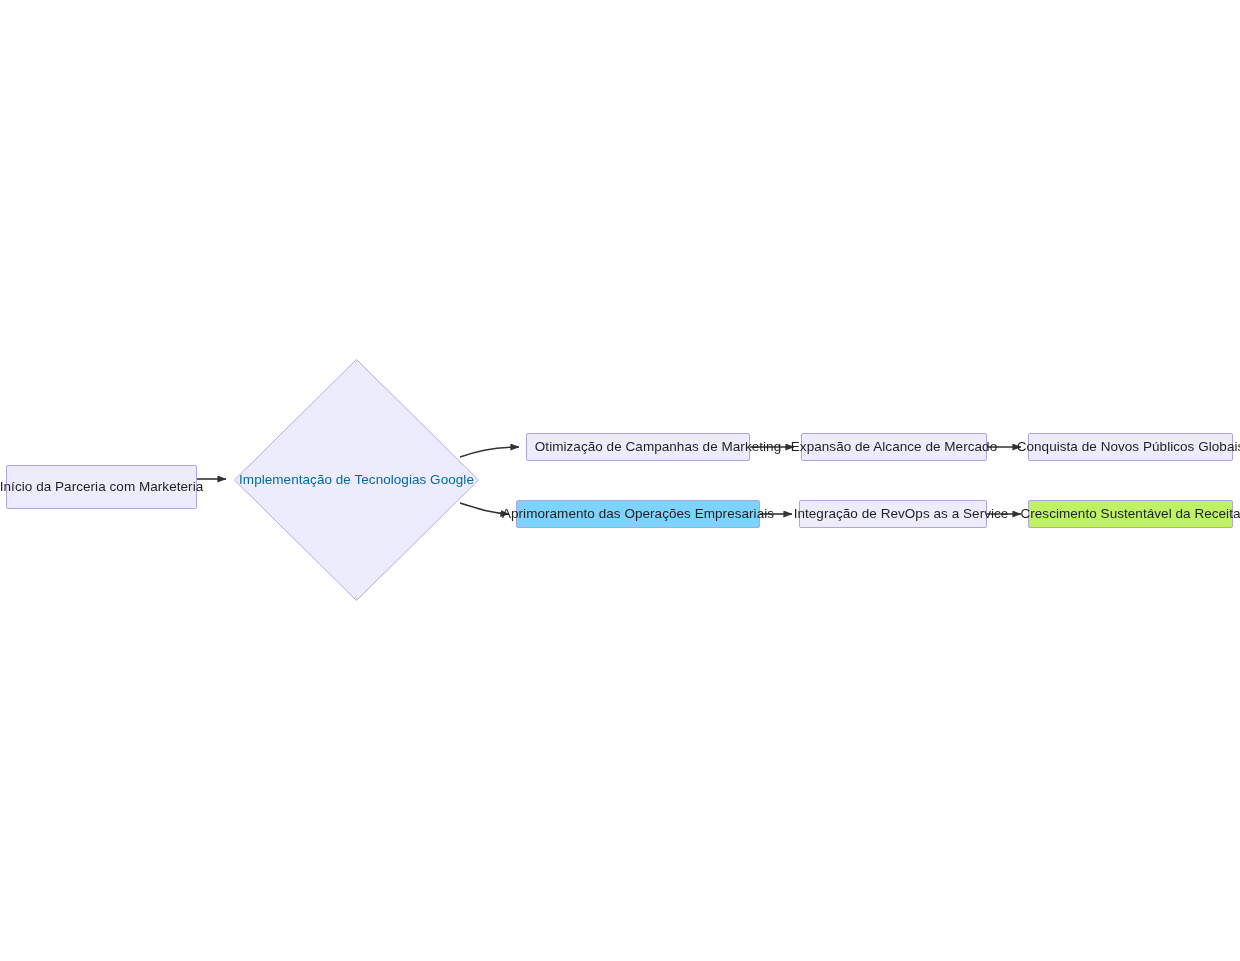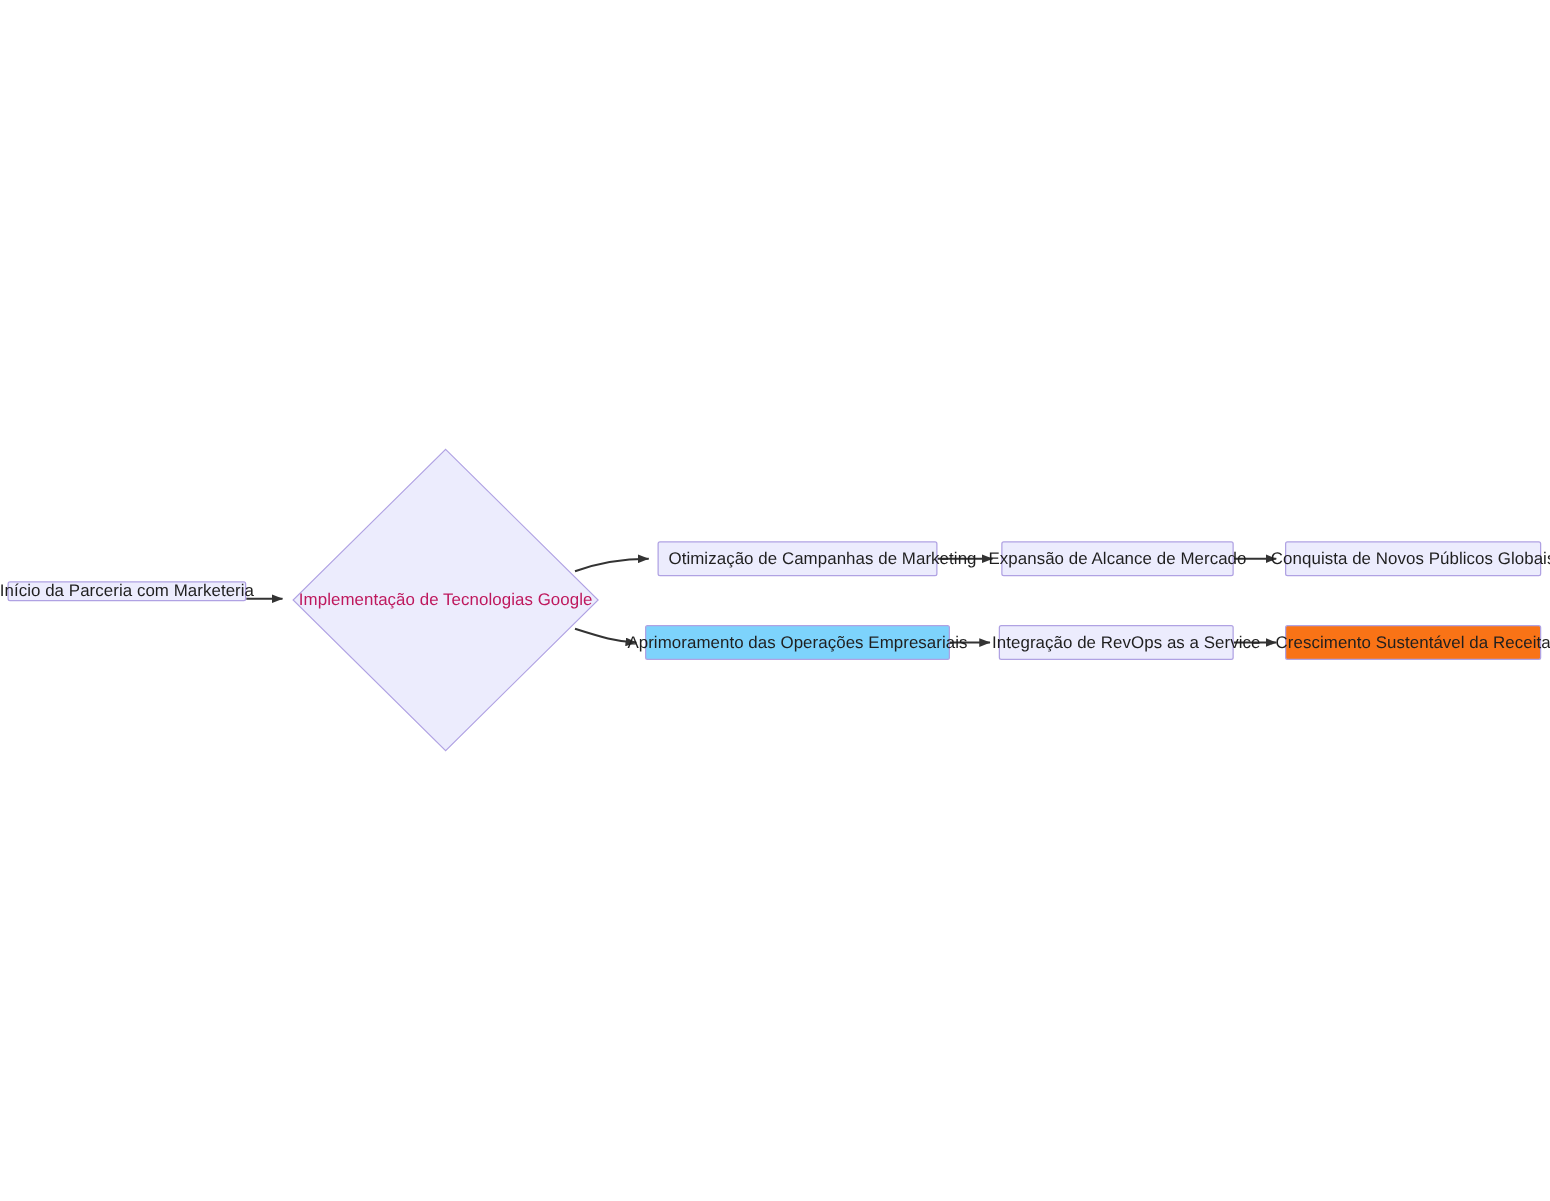--- a/index.html
+++ b/index.html
@@ -56,21 +56,21 @@
   .diamond-shape {
     position: absolute;
     left: 0;
     top: 0;
     width: 100%;
     height: 100%;
   }
   .diamond-label {
     position: relative;
     z-index: 2;
-    color: #be185d;
+    color: #0369a1;
     font-size: 13.5px;
     line-height: 1;
     white-space: nowrap;
     letter-spacing: 0.05px;
   }
 </style>
 </head>
 <body style="background: rgb(255, 255, 255);">
 
 <div id="canvas">
@@ -85,21 +85,21 @@
         <path d="M 197 479 L 226 479"></path>
         <path d="M 460 457 C 482 449, 500 447, 519 447"></path>
         <path d="M 460 503 C 482 510, 492 513, 509 514"></path>
         <path d="M 750 447 L 794 447"></path>
         <path d="M 987 447 L 1021 447"></path>
         <path d="M 760 514 L 792 514"></path>
         <path d="M 987 514 L 1021 514"></path>
       </g>
   </svg>
 
-  <div class="node" style="left: 6px; top: 465px; width: 191px; height: 16px; background: rgb(236, 236, 253); border-color: rgb(176, 162, 227); color: rgb(31, 31, 31);">
+  <div class="node" style="left: 6px; top: 465px; width: 191px; height: 44px; background: rgb(236, 236, 253); border-color: rgb(176, 162, 227); color: rgb(31, 31, 31);">
     <span class="node-label">Início da Parceria com Marketeria</span>
   </div>
 
   <div class="diamond-wrap" style="left: 233px; top: 358px; width: 247px; height: 244px;">
     <svg class="diamond-shape" viewBox="0 0 100 100" preserveAspectRatio="none" xmlns="http://www.w3.org/2000/svg">
       <polygon points="50,0.6 99.4,50 50,99.4 0.6,50" fill="#ececfd" stroke="#b0a2e3" stroke-width="0.9" vector-effect="non-scaling-stroke"></polygon>
     </svg>
     <span class="diamond-label">Implementação de Tecnologias Google</span>
   </div>
 
@@ -116,17 +116,17 @@
   </div>
 
   <div class="node" style="left: 516px; top: 500px; width: 244px; height: 28px; background: #7dd3fc; border-color: rgb(176, 162, 227); color: rgb(31, 31, 31);">
     <span class="node-label">Aprimoramento das Operações Empresariais</span>
   </div>
 
   <div class="node" style="left: 799px; top: 500px; width: 188px; height: 28px; background: rgb(236, 236, 253); border-color: rgb(176, 162, 227); color: rgb(31, 31, 31); padding-left: 16px;">
     <span class="node-label">Integração de RevOps as a Service</span>
   </div>
 
-  <div class="node" style="left: 1028px; top: 500px; width: 205px; height: 28px; background: #f97316; border-color: rgb(176, 162, 227); color: rgb(31, 31, 31);">
+  <div class="node" style="left: 1028px; top: 500px; width: 205px; height: 28px; background: #bef264; border-color: rgb(176, 162, 227); color: rgb(31, 31, 31);">
     <span class="node-label">Crescimento Sustentável da Receita</span>
   </div>
 
 </div>
 
 </body></html>

